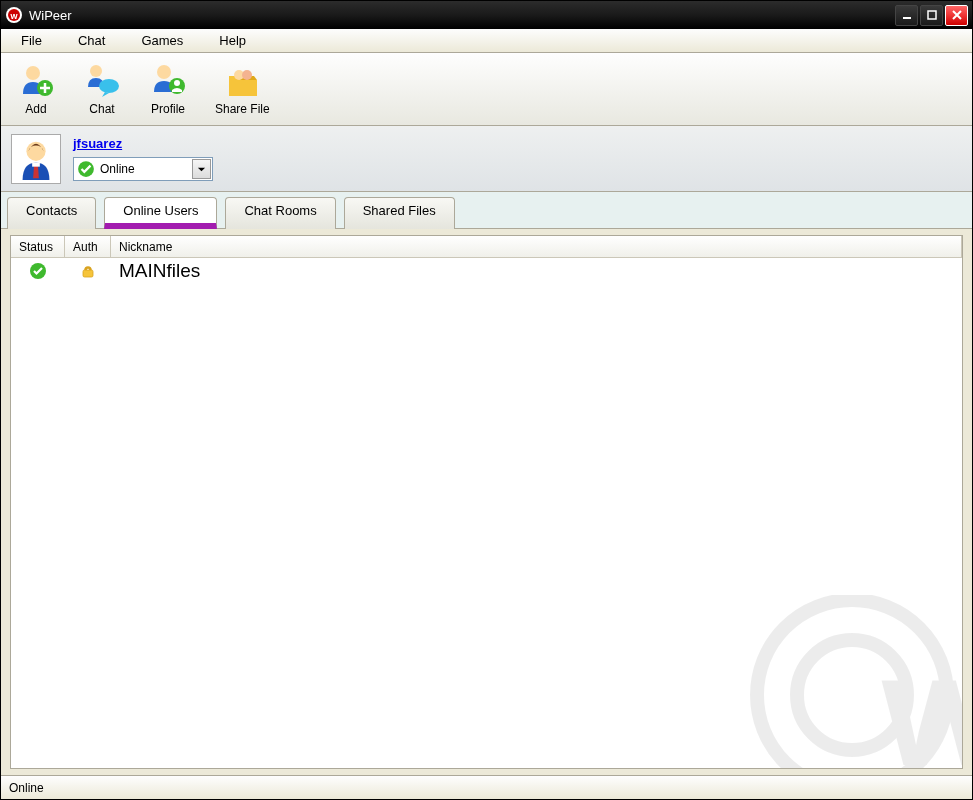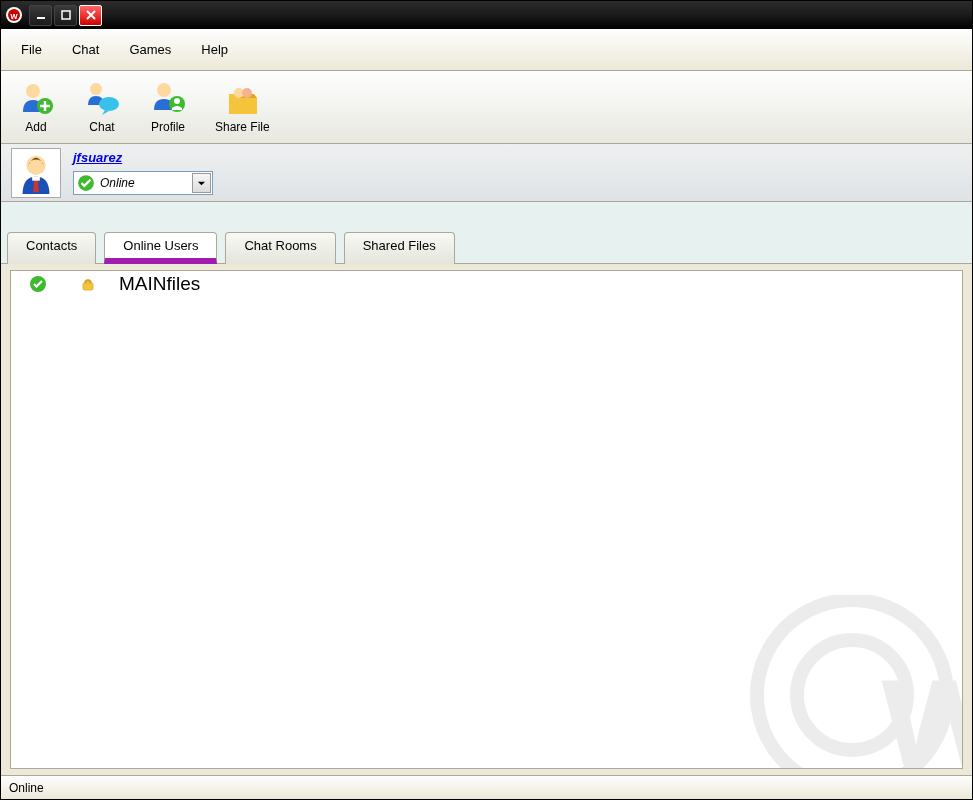--- a/index.html
+++ b/index.html
@@ -54,26 +54,26 @@
   cursor: pointer;
   border-radius: 2px;
 }
 .win-btn.close {
   background: linear-gradient(to bottom, #f66 0%, #e33 50%, #c00 100%);
   border-color: #fff;
 }
 .win-btn svg { width: 12px; height: 12px; }
 .menubar {
   background: linear-gradient(to bottom, #fdfdfd, #ece9d8);
-  height: 42px;
+  height: 24px;
   display: flex;
   align-items: center;
   border-bottom: 1px solid #aca899;
   padding: 0 6px;
-  gap: 2px;
+  gap: 8px;
 }
 .menu-item {
   padding: 2px 14px;
   cursor: pointer;
   font-size: 13px;
   color: #000;
 }
 .toolbar {
   background: linear-gradient(to bottom, #fefefe, #e8e8e0);
   height: 73px;
@@ -98,27 +98,26 @@
   display: flex;
   align-items: center;
   justify-content: center;
 }
 .tool-btn .lbl {
   font-size: 12px;
   color: #000;
 }
 .user-panel {
   background: linear-gradient(to bottom, #eef0f0, #dfe3e6);
-  height: 58px;
+  height: 66px;
   display: flex;
   align-items: center;
   padding: 4px 10px;
   gap: 12px;
   border-bottom: 1px solid #aca899;
-  font-style: italic;
 }
 .avatar {
   width: 50px;
   height: 50px;
   border: 1px solid #aaa;
   background: #fff;
   display: flex;
   align-items: center;
   justify-content: center;
 }
@@ -164,21 +163,20 @@
 .tab {
   padding: 5px 18px;
   background: linear-gradient(to bottom, #f8f8f4, #e5e5dd);
   border: 1px solid #aca899;
   border-bottom: none;
   border-radius: 4px 4px 0 0;
   cursor: pointer;
   font-size: 13px;
   position: relative;
   top: 1px;
-  margin-top: 25px;
 }
 .tab.active {
   background: #fff;
   border-bottom: 6px solid #a21caf;
   top: 1px;
 }
 .content {
   flex: 1;
   background: #fff;
   margin: 6px 9px;
@@ -240,20 +238,21 @@
 <div class="window">
 
   <div class="titlebar">
     <span class="titlebar-icon">
       <svg viewBox="0 0 18 18">
           <circle cx="9" cy="9" r="8" fill="#fff"></circle>
           <circle cx="9" cy="9" r="6" fill="#c00"></circle>
           <text x="9" y="13" text-anchor="middle" font-size="9" fill="#fff" font-weight="bold">w</text>
         </svg>
     </span>
+    <span class="titlebar-title">WiPeer</span>
     <div class="window-controls">
       <div class="win-btn">
         <svg viewBox="0 0 12 12">
             <rect x="2" y="8" width="8" height="2" fill="#fff"></rect>
           </svg>
       </div>
       <div class="win-btn">
         <svg viewBox="0 0 12 12">
             <rect x="2" y="2" width="8" height="8" fill="none" stroke="#fff" stroke-width="1.5"></rect>
           </svg>
@@ -351,20 +350,25 @@
   </div>
 
   <div class="tabs">
     <div class="tab">Contacts</div>
     <div class="tab active">Online Users</div>
     <div class="tab">Chat Rooms</div>
     <div class="tab">Shared Files</div>
   </div>
 
   <div class="content">
+    <div class="list-header">
+      <div class="col status">Status</div>
+      <div class="col auth">Auth</div>
+      <div class="col nick">Nickname</div>
+    </div>
     <div class="list-body">
       <div class="list-row">
         <div class="cell status">
           <svg viewBox="0 0 18 18" width="18" height="18">
               <circle cx="9" cy="9" r="8" fill="#3fb92e"></circle>
               <path d="M5 9 l2.5 2.5 L13 6" stroke="#fff" stroke-width="2.2" fill="none"></path>
             </svg>
         </div>
         <div class="cell auth">
           <svg viewBox="0 0 18 18" width="18" height="18">

